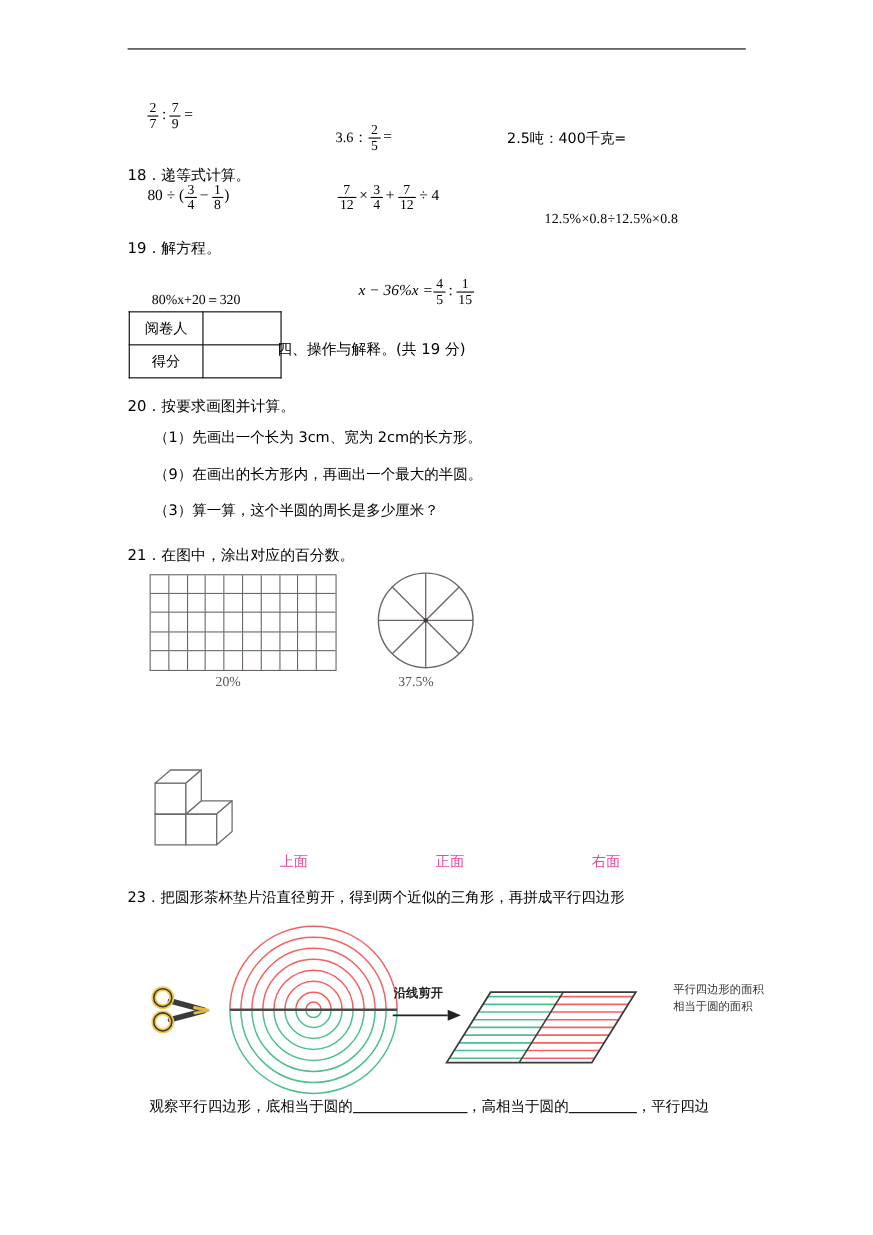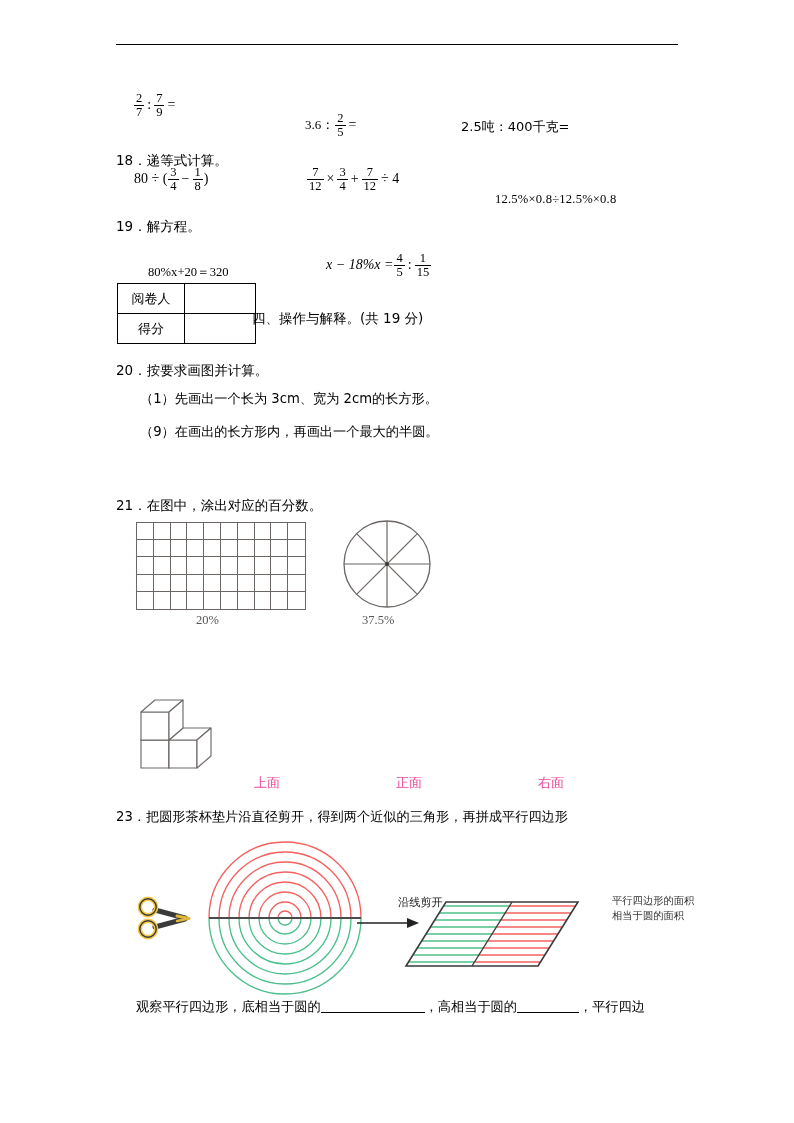--- a/index.html
+++ b/index.html
@@ -37,21 +37,21 @@
   .gridfig .cell{box-sizing:border-box;border-right:1.2px solid #6b6663;border-bottom:1.2px solid #6b6663;float:left;}
   .gridfig .cell.lastc{border-right:none;}
   .gridfig .cell.lastr{border-bottom:none;}
   .capt{position:absolute;font-size:12.5px;color:#555;
         font-family:"Liberation Serif","DejaVu Serif",serif;}
 
   .viewlbl{position:absolute;font-size:13px;color:#ec4899;font-family:"DejaVu Sans",sans-serif;}
 
   .annot{position:absolute;font-size:10.3px;color:#333;line-height:1.45;
          font-family:"DejaVu Sans",sans-serif;white-space:nowrap;}
-  .cutlbl{position:absolute;font-size:11.2px;color:#222;font-family:"DejaVu Sans",sans-serif;font-weight:400;margin-left:40px;}
+  .cutlbl{position:absolute;font-size:11.2px;color:#222;font-family:"DejaVu Sans",sans-serif;font-weight:700;}
 
   .blankline{display:inline-block;border-bottom:1.1px solid #000;vertical-align:-2px;}
   svg{display:block;}
 </style>
 </head>
 <body>
 
 <div class="page">
 
   <div class="hdr-rule"></div>
@@ -112,52 +112,53 @@
         <span class="de">12</span>
       </span>
     <span class="op">÷ 4</span>
   </div>
 
   <div class="t num" style="left:495px;top:192px;font-size:12.6px;letter-spacing:0.2px;">12.5%×0.8÷12.5%×0.8</div>
 
   <div class="t cn" style="left:116px;top:218px;font-size:13.5px;"><span>19．</span><span>解方程。</span></div>
 
   <div class="inline-row" style="left:326px;top:252px;font-style:italic;">
-    <span style="font-style:italic;">x − 18%x =</span>
+    <span style="font-style:italic;">x − 36%x =</span>
     <span class="frac" style="font-style:normal;">
         <span class="nu">4</span>
         <span class="de">5</span>
       </span>
     <span class="op" style="font-style:normal;">:</span>
     <span class="frac" style="font-style:normal;">
         <span class="nu">1</span>
         <span class="de">15</span>
       </span>
   </div>
 
-  <div class="t num" style="left:138px;top:265px;font-size:12.6px;margin-left:10px;">80%x+20＝320</div>
+  <div class="t num" style="left:138px;top:265px;font-size:12.6px;">80%x+20＝320</div>
 
   <table class="gtable" style="left:117px;top:283px;">
     <tbody>
         <tr>
       <td class="lbl">阅卷人</td>
       <td class="blank"></td>
     </tr>
     <tr>
       <td class="lbl">得分</td>
       <td class="blank"></td>
     </tr>
   </tbody>
     </table>
 
   <div class="t cn" style="left:252px;top:310px;font-size:13.5px;">四、操作与解释。(共 19 分)</div>
 
   <div class="t cn" style="left:116px;top:362px;font-size:13.5px;"><span>20．</span><span>按要求画图并计算。</span></div>
   <div class="t cn" style="left:140px;top:391px;font-size:13.2px;">（1）先画出一个长为 3cm、宽为 2cm的长方形。</div>
   <div class="t cn" style="left:140px;top:424px;font-size:13.2px;">（9）在画出的长方形内，再画出一个最大的半圆。</div>
+  <div class="t cn" style="left:140px;top:457px;font-size:13.2px;">（3）算一算，这个半圆的周长是多少厘米？</div>
 
   <div class="t cn" style="left:116px;top:497px;font-size:13.5px;"><span>21．</span><span>在图中，涂出对应的百分数。</span></div>
 
   <div class="gridfig" id="grid21" style="left:136px;top:522px;width:168px;height:86px;">
       <div class="cell" style="width: 16.8px; height: 17.2px;"></div>
       <div class="cell" style="width: 16.8px; height: 17.2px;"></div>
       <div class="cell" style="width: 16.8px; height: 17.2px;"></div>
       <div class="cell" style="width: 16.8px; height: 17.2px;"></div>
       <div class="cell" style="width: 16.8px; height: 17.2px;"></div>
       <div class="cell" style="width: 16.8px; height: 17.2px;"></div>

